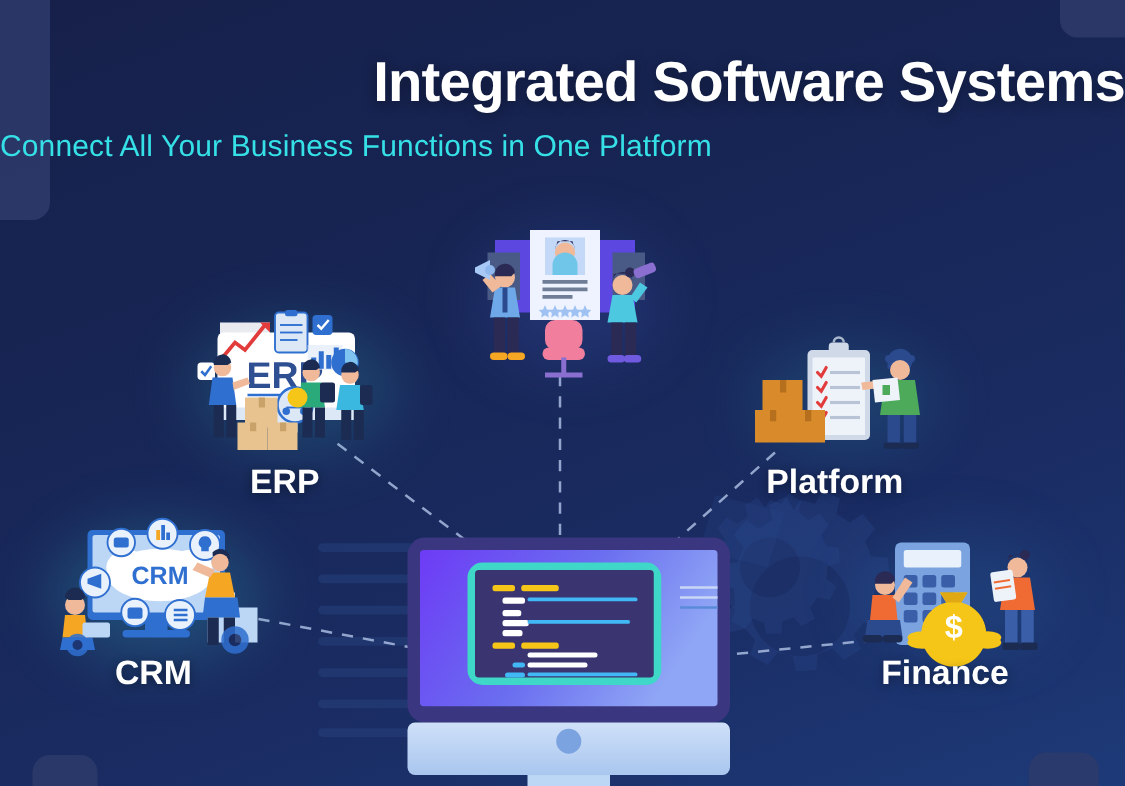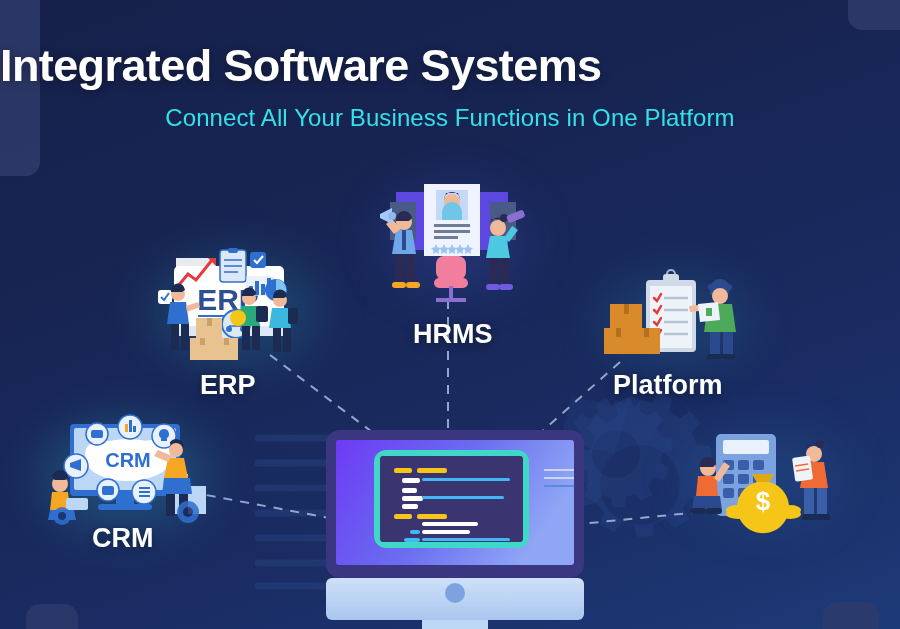--- a/index.html
+++ b/index.html
@@ -27,30 +27,29 @@
   .cp-bl { left: 26px;   top: 604px;  width: 52px;  height: 48px; }
   .cp-br { left: 823px;  top: 602px;  width: 56px;  height: 50px; }
 
   
   .bg-gear { position: absolute; opacity: .30; }
   .bg-lines { position: absolute; opacity: .55; }
 
   
   .title {
     position: absolute; left: 0; right: 0; top: 40px;
-    text-align: left;
+    text-align: right;
     color: #ffffff;
     font-size: 45px;
     font-weight: bold;
     letter-spacing: -.6px;
     text-shadow: 0 2px 10px rgba(0,0,0,.35);
   }
   .subtitle {
     position: absolute; left: 0; right: 0; top: 104px;
-    text-align: center;
     color: #35e0e6;
     font-size: 24px;
     font-weight: normal;
     letter-spacing: .1px;
   }
 
   
   .mod-label {
     position: absolute;
     color: #ffffff;
@@ -496,17 +495,17 @@
       <rect x="4" y="150" width="258" height="42" rx="6" fill="url(#stand)"></rect>
       <circle cx="133" cy="165" r="10" fill="#7aa3e0"></circle>
       <rect x="100" y="192" width="66" height="9" fill="#bcd6f5"></rect>
     </svg>
   </div>
 
   <div class="title">Integrated Software Systems</div>
   <div class="subtitle">Connect All Your Business Functions in One Platform</div>
 
   <div class="mod-label lbl-erp">ERP</div>
-  <div class="mod-label lbl-hrms">HRMS</div>
   <div class="mod-label lbl-inventory">Platform</div>
   <div class="mod-label lbl-crm">CRM</div>
+  <div class="mod-label lbl-finance">Finance</div>
 
 </div>
 
 </body></html>

